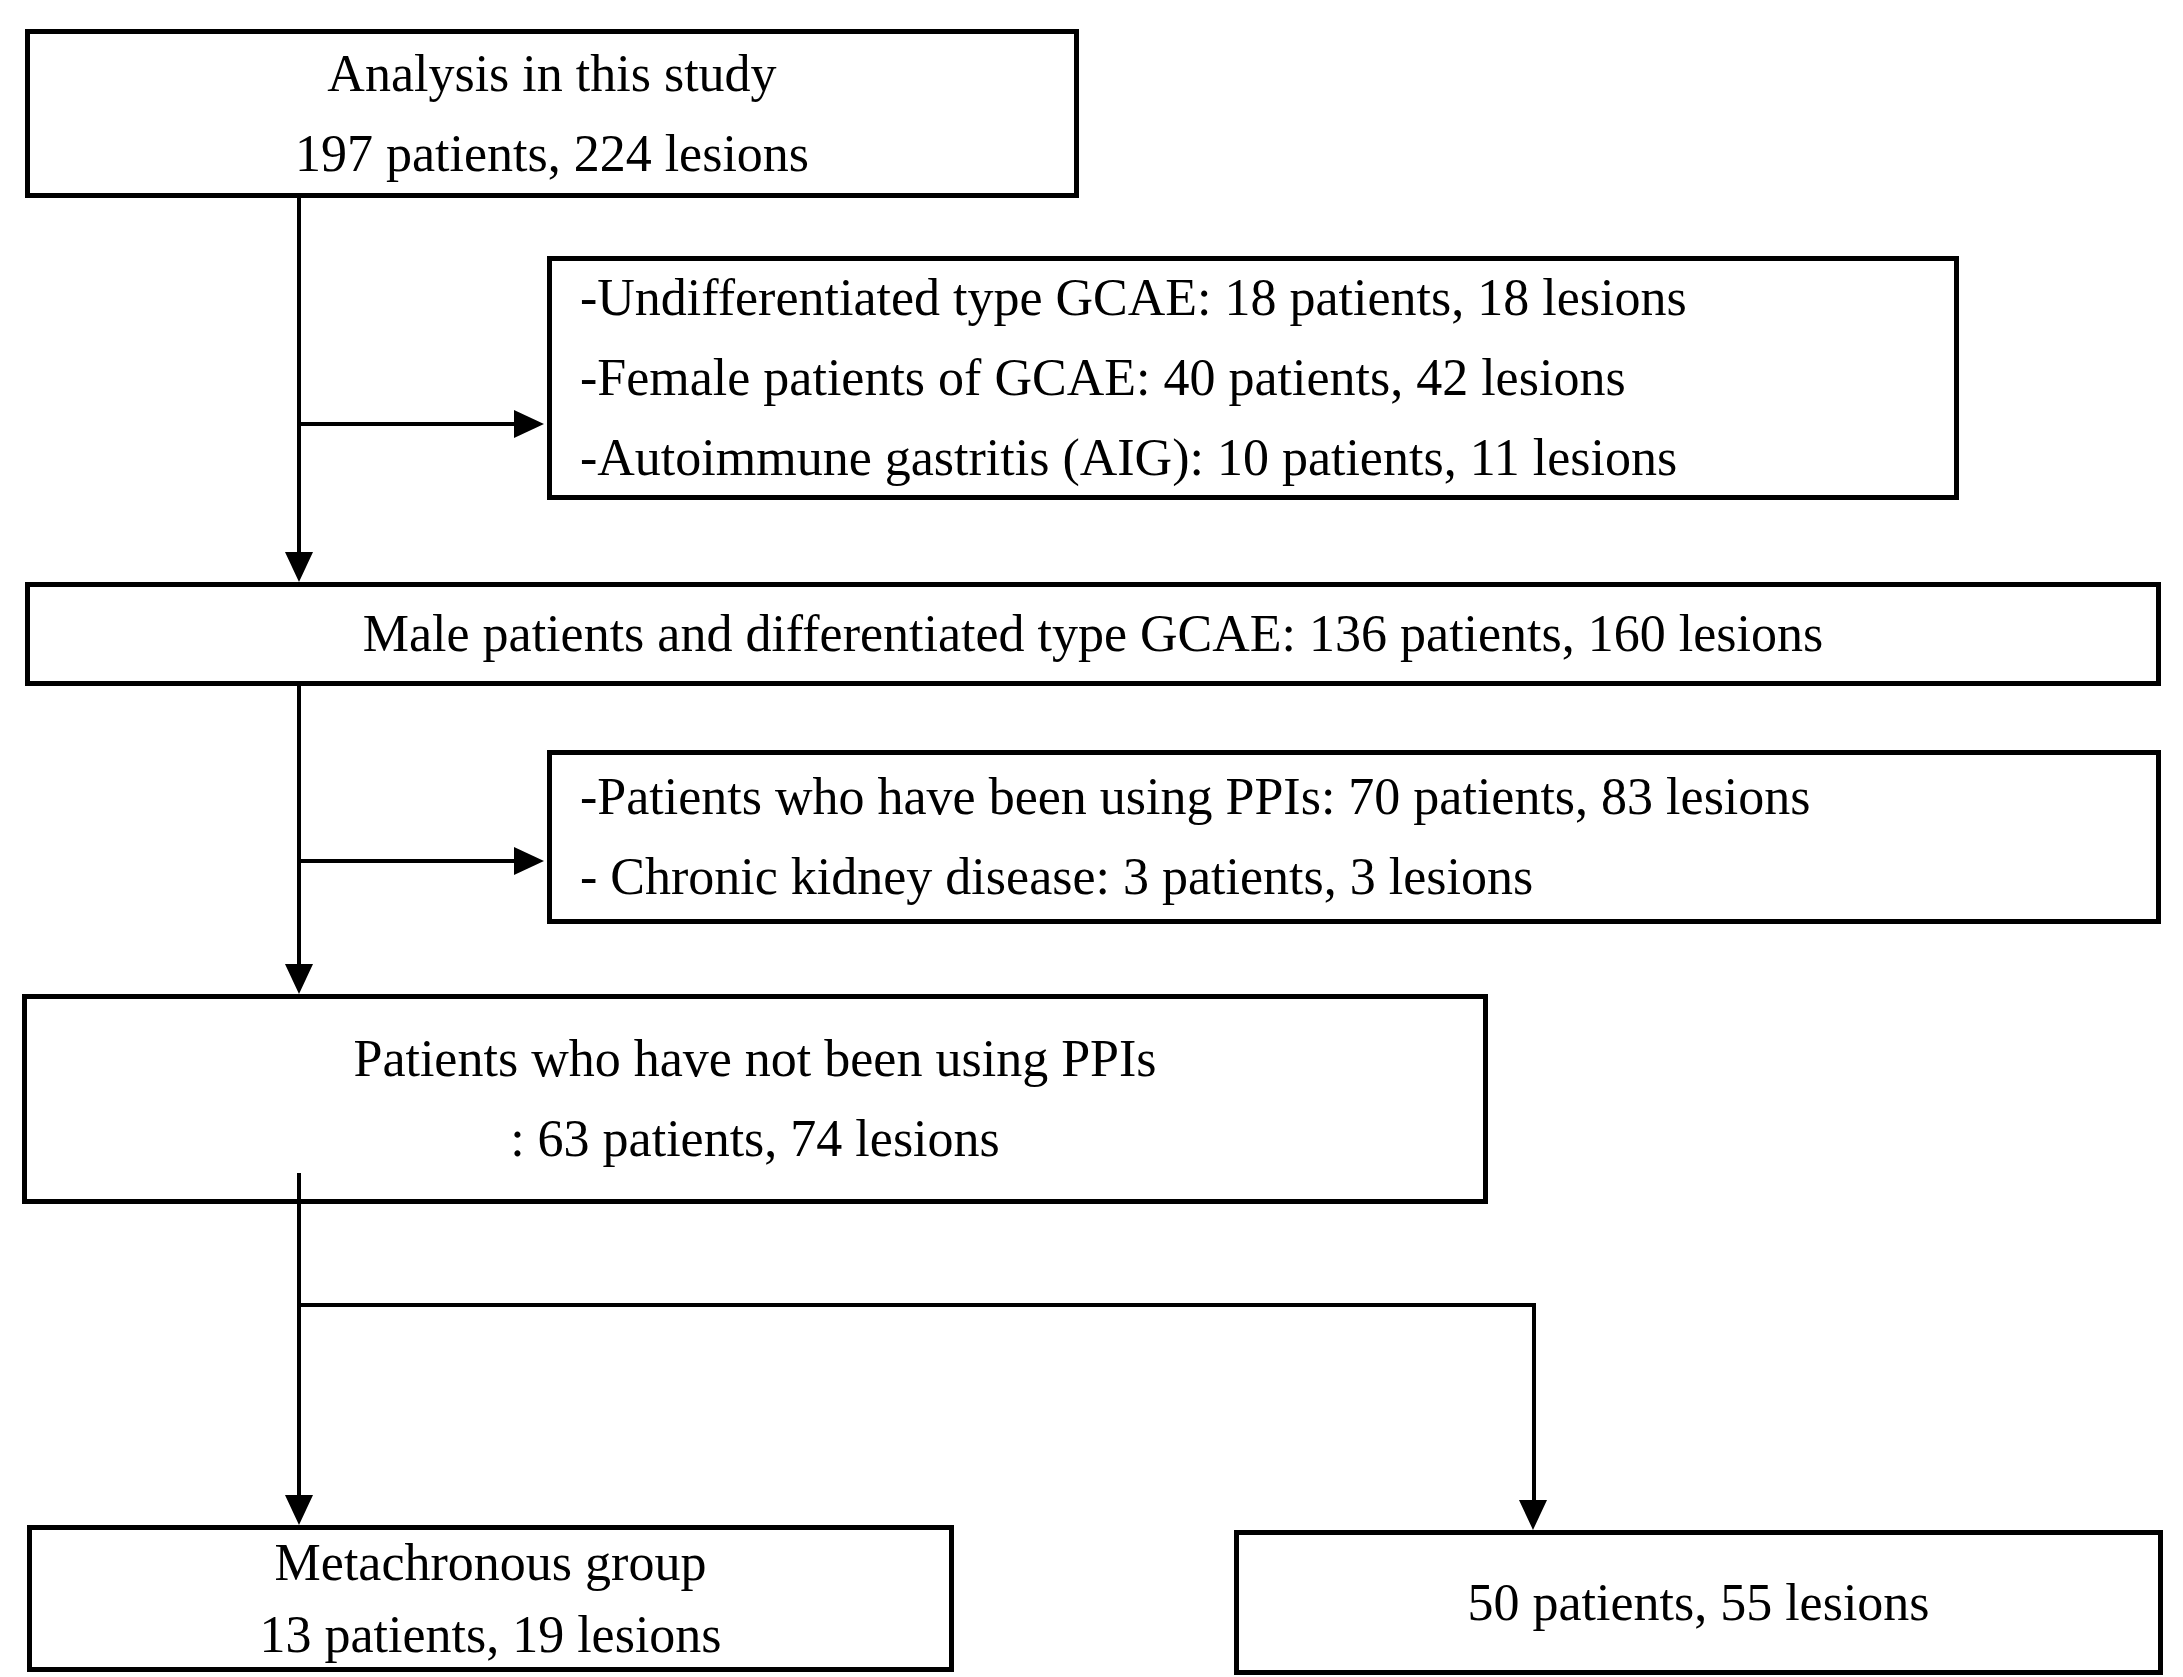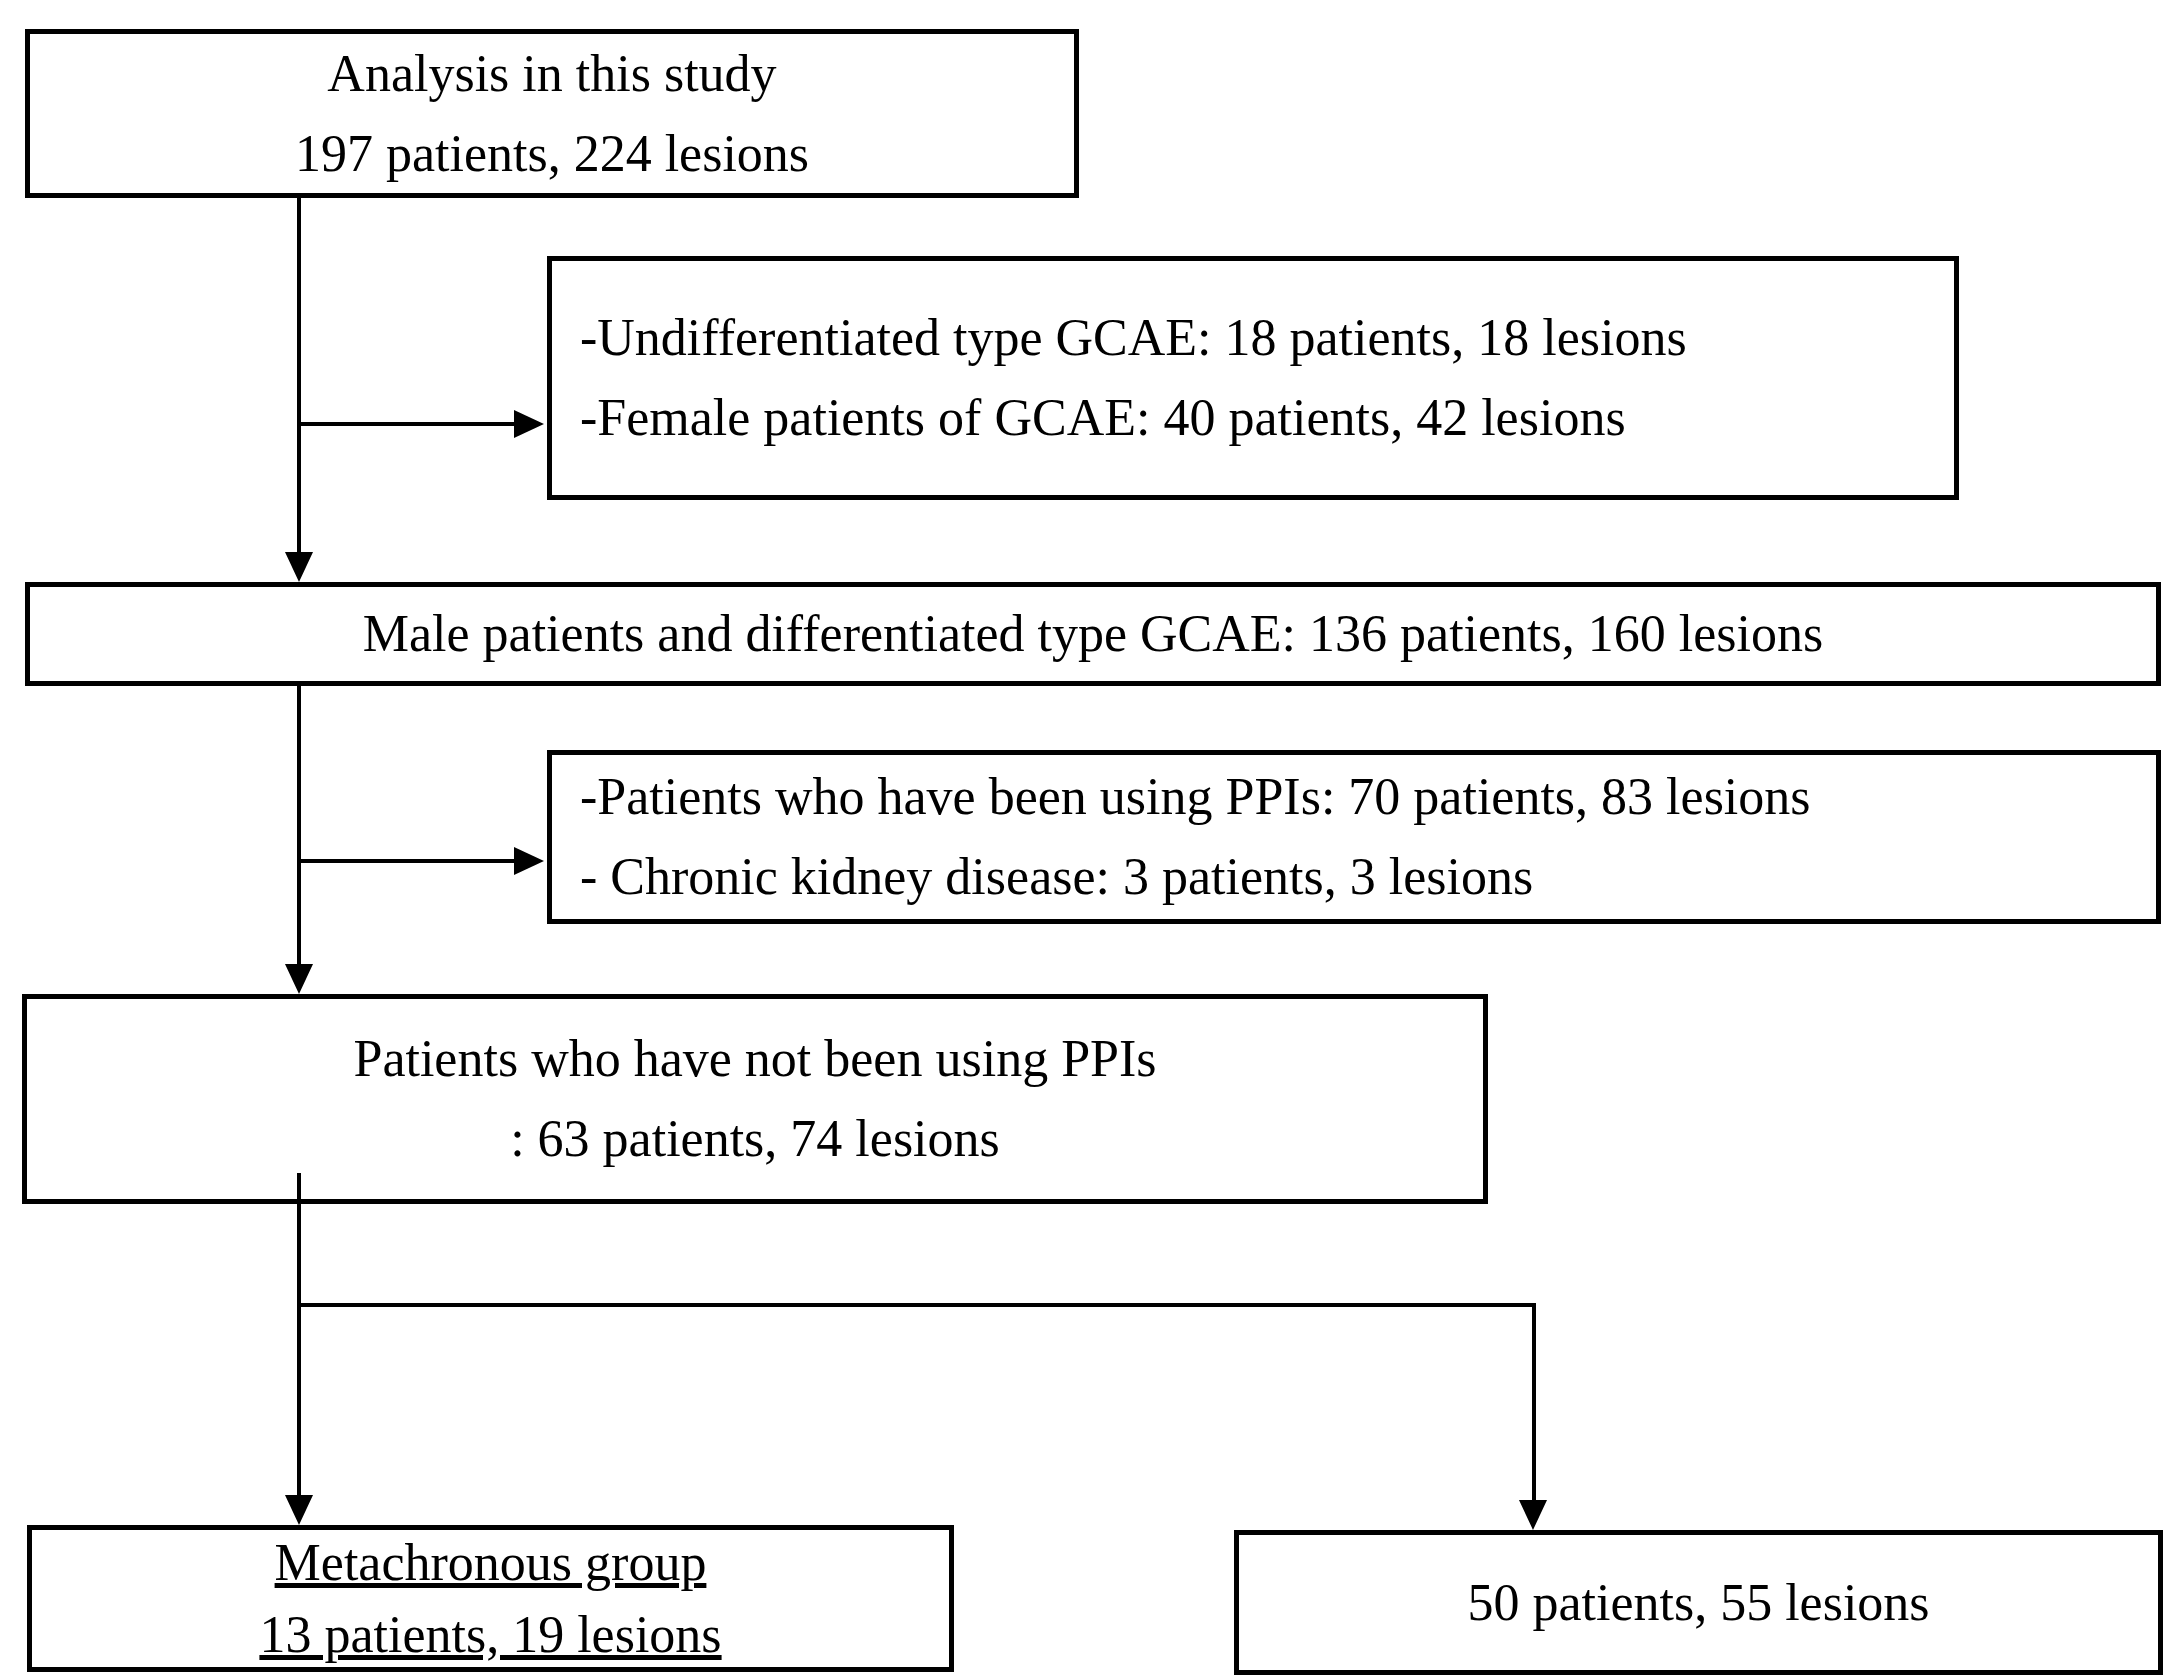--- a/index.html
+++ b/index.html
@@ -54,20 +54,21 @@
 
   <div class="conn" style="left:297px; top:198px; width:4.2px; height:356px;"></div>
   <div class="arrow-down" style="left:285px; top:552px;"></div>
 
   <div class="conn" style="left:299px; top:422px; width:219px; height:4.2px;"></div>
   <div class="arrow-right" style="left:514px; top:410px;"></div>
 
   <div class="box leftalign" style="left:547px; top:256px; width:1412px; height:244px;">
     <div class="bline">-Undifferentiated type GCAE: 18 patients, 18 lesions</div>
     <div class="bline">-Female patients of GCAE: 40 patients, 42 lesions</div>
+    <div class="bline">-Autoimmune gastritis (AIG): 10 patients, 11 lesions</div>
   </div>
 
   <div class="box center" style="left:25px; top:582px; width:2136px; height:104px;">
     <div class="bline">Male patients and differentiated type GCAE: 136 patients, 160 lesions</div>
   </div>
 
   <div class="conn" style="left:297px; top:686px; width:4.2px; height:278px;"></div>
   <div class="arrow-down" style="left:285px; top:964px;"></div>
 
   <div class="conn" style="left:299px; top:859px; width:219px; height:4.2px;"></div>
@@ -84,21 +85,21 @@
   </div>
 
   <div class="conn" style="left:297px; top:1173px; width:4.2px; height:322px;"></div>
   <div class="arrow-down" style="left:285px; top:1495px;"></div>
 
   <div class="conn" style="left:297px; top:1303px; width:1239px; height:4.2px;"></div>
 
   <div class="conn" style="left:1532px; top:1303px; width:4.2px; height:197px;"></div>
   <div class="arrow-down" style="left:1519px; top:1500px;"></div>
 
-  <div class="box center tight" style="left:27px; top:1525px; width:927px; height:147px;text-decoration:underline;">
+  <div class="box center tight" style="left:27px; top:1525px; width:927px; height:147px;">
     <div class="bline">Metachronous group</div>
     <div class="bline">13 patients, 19 lesions</div>
   </div>
 
   <div class="box center tight" style="left:1234px; top:1530px; width:929px; height:145px;">
     <div class="bline">50 patients, 55 lesions</div>
   </div>
 
 </div>
 

